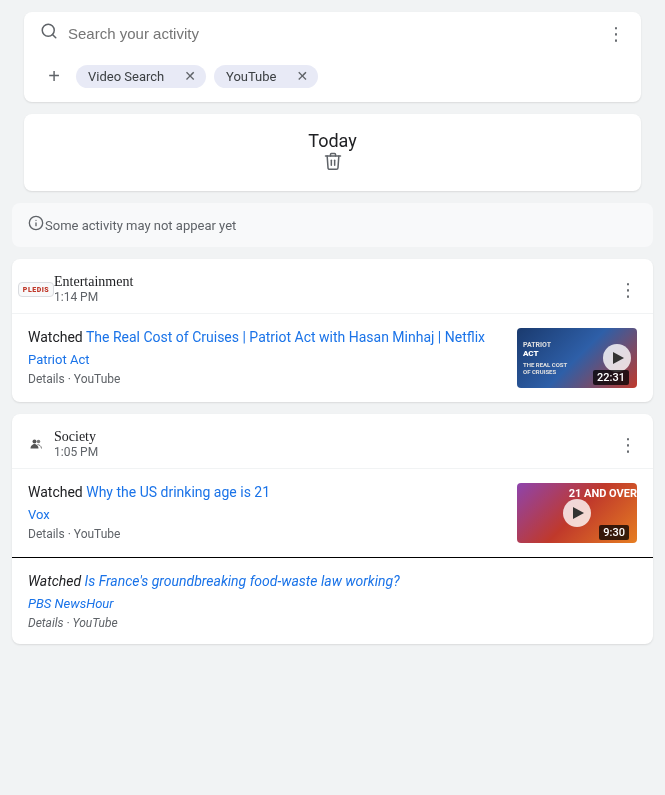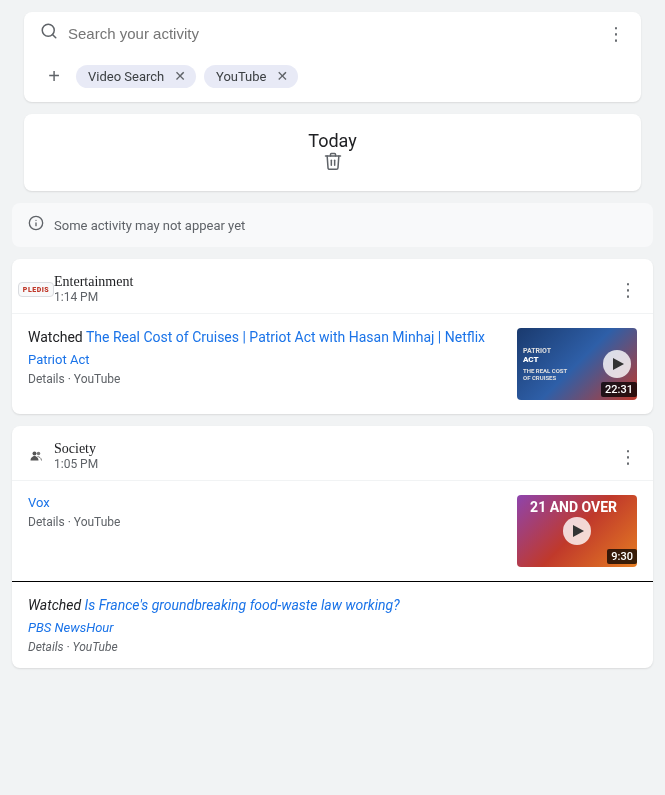--- a/index.html
+++ b/index.html
@@ -64,21 +64,21 @@
       justify-content: center;
       color: #5f6368;
       font-size: 20px;
     }
     .chip {
       display: flex;
       align-items: center;
       background: #e8eaf6;
       border-radius: 16px;
       padding: 4px 10px 4px 12px;
-      gap: 10px;
+      gap: 20px;
       font-size: 13px;
       color: #3c4043;
       cursor: default;
     }
     .chip-close {
       cursor: pointer;
       color: #5f6368;
       font-size: 14px;
       line-height: 1;
     }
@@ -103,21 +103,21 @@
     }
 
     
     .info-banner {
       background: #f8f9fa;
       border-radius: 8px;
       margin: 0 12px 12px 12px;
       padding: 12px 16px;
       display: flex;
       align-items: center;
-      gap: 10px;
+      gap: 1px;
       color: #5f6368;
       font-size: 13px;
     }
     .info-icon {
       font-size: 16px;
       color: #5f6368;
     }
 
     
     .activity-card {
@@ -192,40 +192,40 @@
     .activity-meta {
       font-size: 12px;
       color: #5f6368;
     }
 
     
     .thumbnail-wrap {
       position: relative;
       width: 120px;
       min-width: 120px;
-      height: 72px;
+      height: 60px;
       border-radius: 4px;
       overflow: hidden;
       background: #222;
       display: flex;
       align-items: center;
       justify-content: center;
     }
     .thumbnail-placeholder {
       width: 100%;
       height: 100%;
       display: flex;
       align-items: center;
       justify-content: center;
       position: relative;
     }
     .duration-badge {
       position: absolute;
       bottom: 3px;
-      right: 0;
+      right: 8px;
       background: rgba(0,0,0,0.75);
       color: #fff;
       font-size: 11px;
       padding: 1px 4px;
       border-radius: 2px;
       font-weight: 500;
       z-index: 3;
     }
 
     
@@ -373,26 +373,29 @@
         <div class="category-name">Society</div>
         <div class="category-time">1:05 PM</div>
       </div>
     </div>
     <span class="more-vert">⋮</span>
   </div>
 
   <div class="activity-item">
     <div class="activity-content">
       <div class="activity-text">
+        <div class="watched-label">
+          <span>Watched </span><a href="#">Why the US drinking age is 21</a>
+        </div>
         <span class="channel-name">Vox</span>
         <span class="activity-meta">Details · YouTube</span>
       </div>
       <div class="thumbnail-wrap thumb-drinking">
         <div class="thumbnail-placeholder">
-          <div style="position:absolute;top:4px;right:20px;color:#fff;font-size:14px;font-weight:700;text-align:right;line-height:1.2;">
+          <div style="position:absolute;top:4px;right:0;color:#fff;font-size:11px;font-weight:700;text-align:right;line-height:1.2;">
             <div>21 AND OVER</div>
           </div>
           <div style="width:28px;height:28px;background:rgba(255,255,255,0.8);border-radius:50%;display:flex;align-items:center;justify-content:center;">
             <div style="width:0;height:0;border-style:solid;border-width:6px 0 6px 11px;border-color:transparent transparent transparent #333;margin-left:2px;"></div>
           </div>
           <div class="duration-badge">9:30</div>
         </div>
       </div>
     </div>
   </div>

